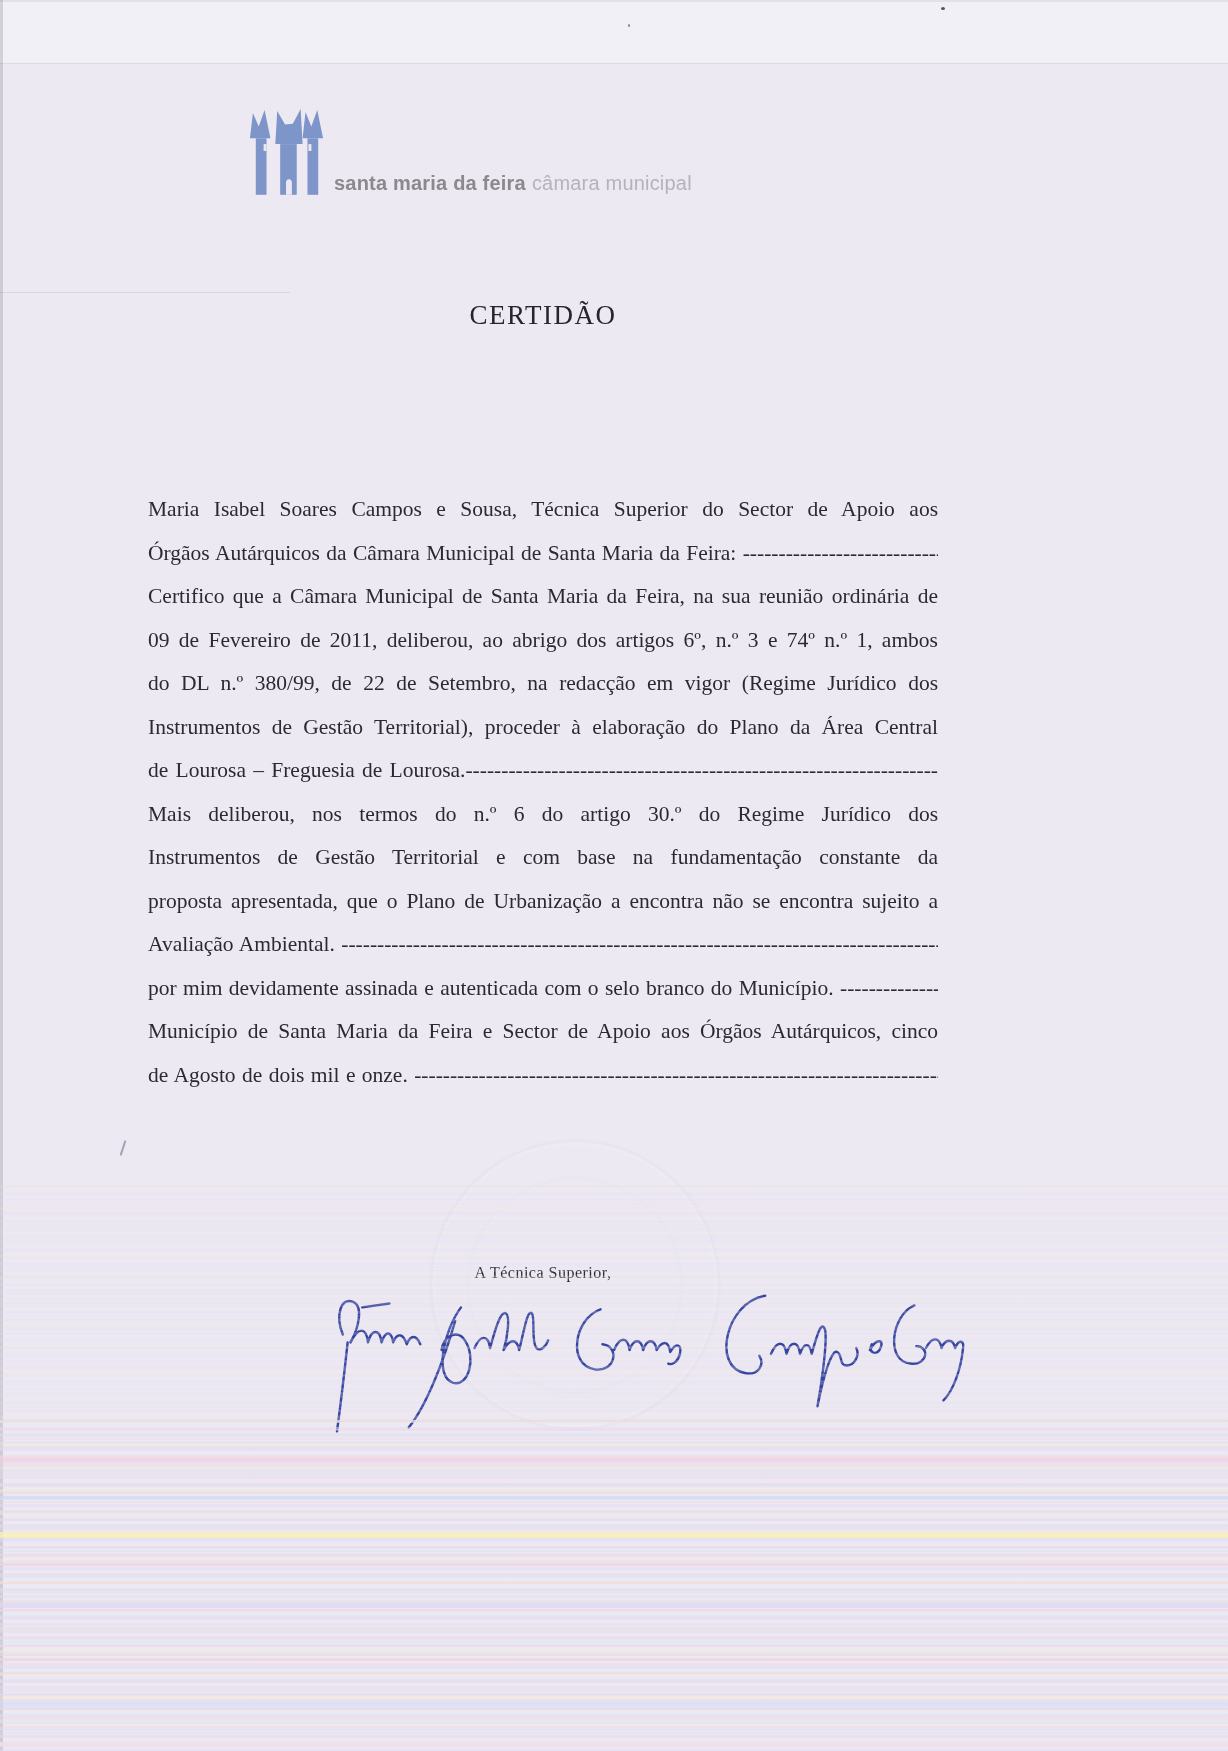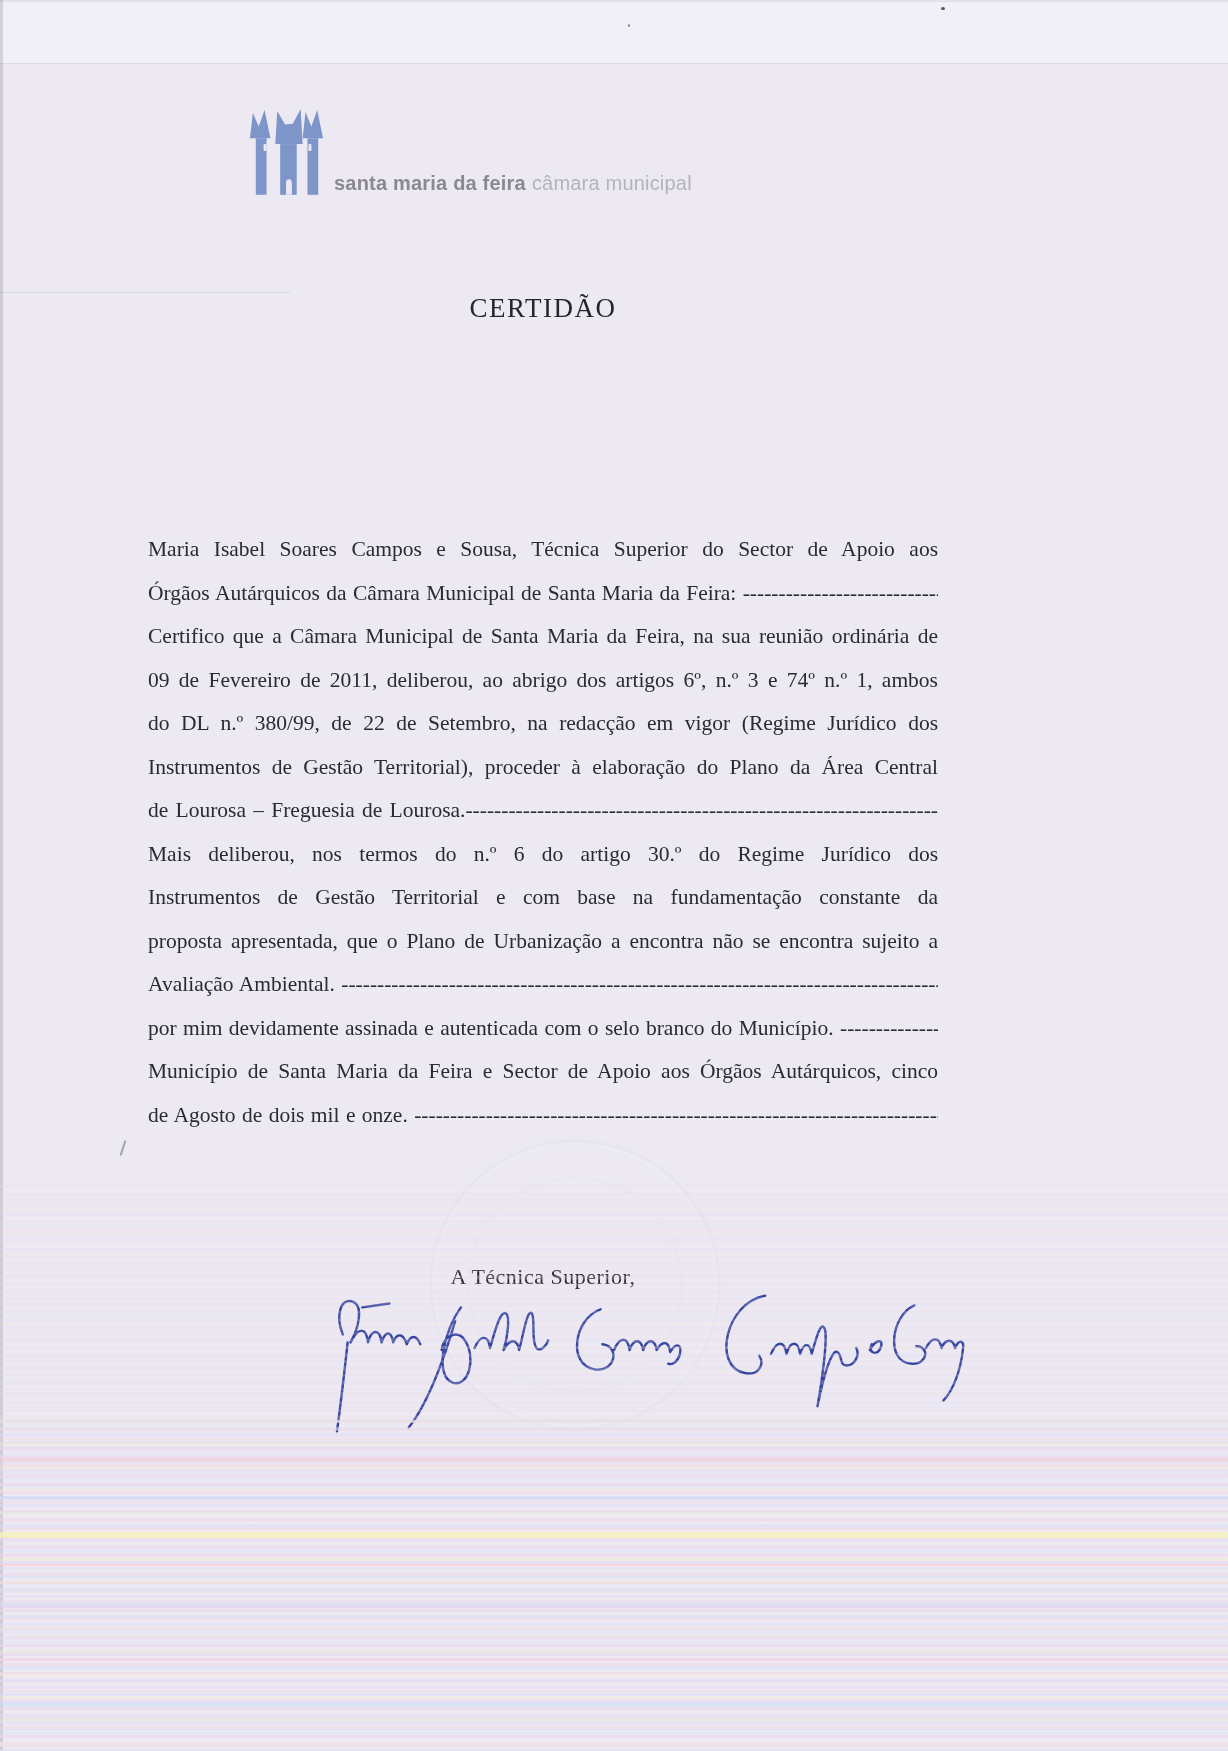--- a/index.html
+++ b/index.html
@@ -42,41 +42,41 @@
   .brand {
     position: absolute; left: 322px; top: 172px;
     font-family: "Liberation Sans", sans-serif;
     font-size: 20px; letter-spacing: 0.2px; white-space: nowrap;
   }
   .brand-bold  { font-weight: bold; color: #8b898e; }
   .brand-light { font-weight: normal; color: #b5b3b9; margin-left: 6px; }
 
   
   .doc-title {
-    position: absolute; left: 148px; top: 293px; width: 790px;
+    position: absolute; left: 148px; top: 300px; width: 790px;
     text-align: center; font-size: 27px; font-weight: normal;
     letter-spacing: 1.5px; color: #26242e;
   }
 
   
   .body-block {
-    position: absolute; left: 148px; top: 528px; width: 790px;
+    position: absolute; left: 148px; top: 488px; width: 790px;
   }
   .body-line {
     width: 790px; height: 43.5px; line-height: 43.5px;
     font-size: 21.5px; color: #2b2933;
     white-space: nowrap; overflow: hidden;
     text-align: justify; text-align-last: justify;
     word-spacing: 1px;
   }
 
   
   .closing-role {
     position: absolute; left: 148px; top: 1264px; width: 790px;
-    text-align: center; font-size: 22px; color: #2b2933; letter-spacing: 0.5px;
+    text-align: center; font-size: 16px; color: #2b2933; letter-spacing: 0.5px;
   }
   .seal {
     position: absolute; left: 430px; top: 1140px; width: 290px; height: 290px;
     border-radius: 50%;
     border: 2px solid rgba(186,181,198,0.40);
     box-shadow: inset 0 0 0 2px rgba(255,255,255,0.55), 0 0 2px rgba(255,255,255,0.6);
     filter: blur(1px); opacity: 0.45;
   }
   .seal-inner {
     position: absolute; left: 36px; top: 36px; width: 214px; height: 214px;

